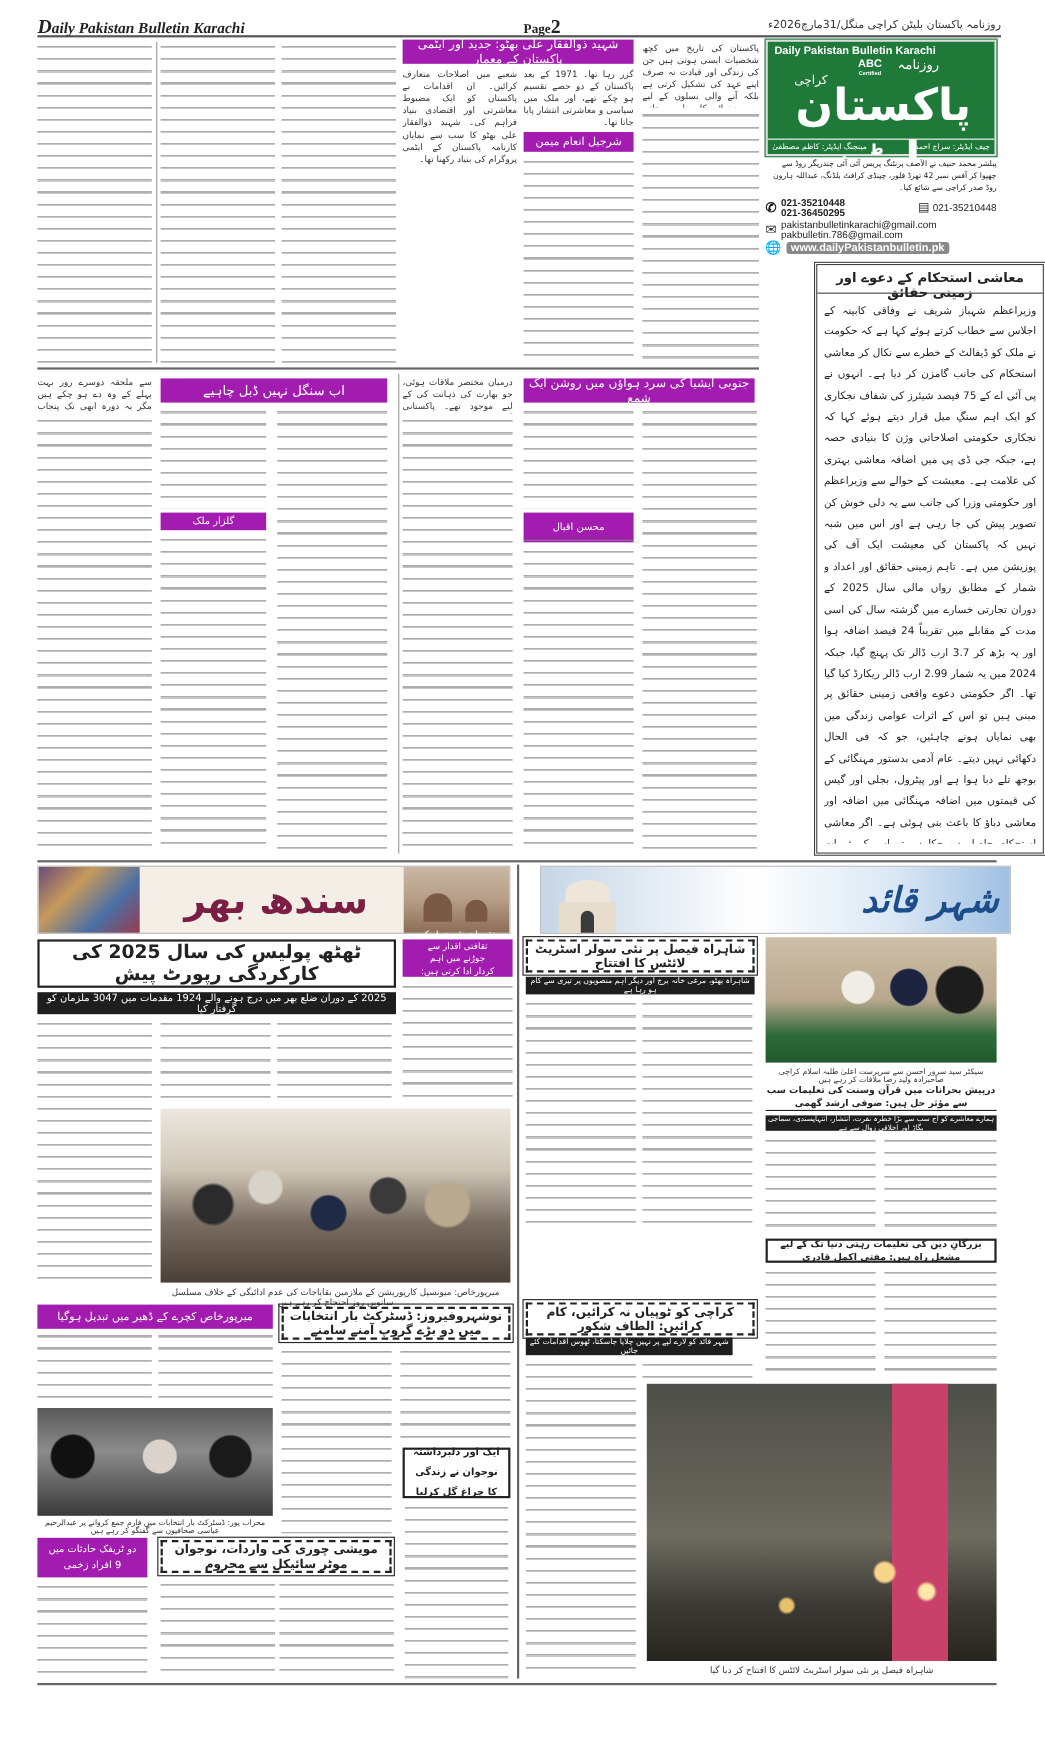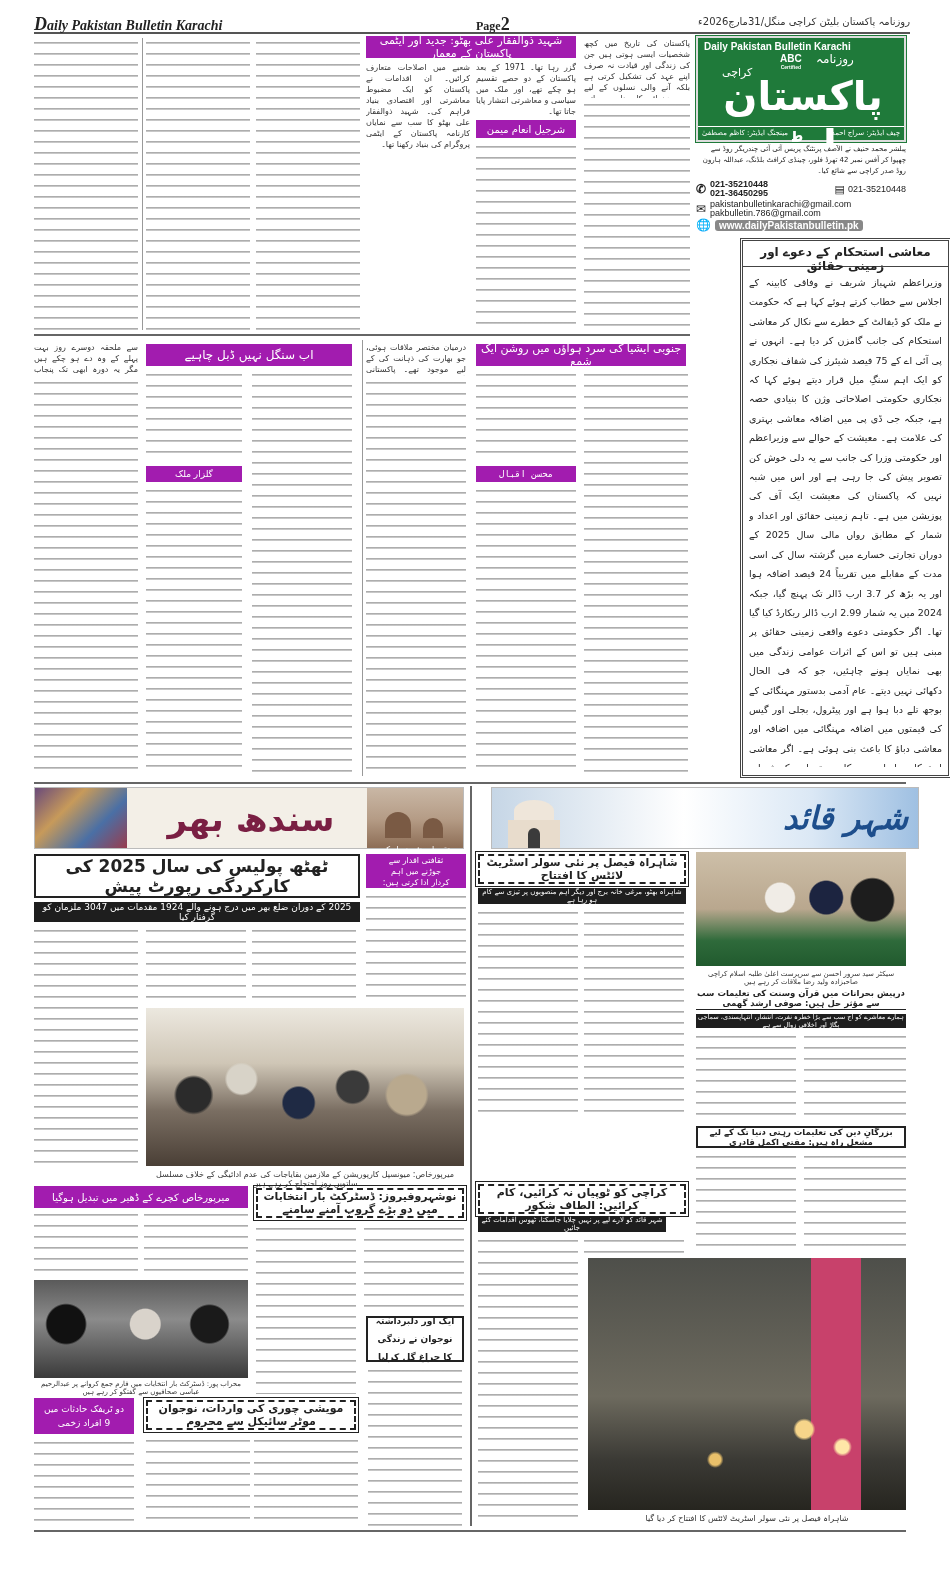--- a/index.html
+++ b/index.html
@@ -159,21 +159,21 @@
 <div class="abs gray-head" style="left:146px;top:344px;width:206px;height:22px;">اب سنگل نہیں ڈبل چاہیے</div>
 <div class="abs col lines" style="left:146px;top:370px;width:96px;height:92px;"></div>
 <div class="abs gray-head" style="left:146px;top:466px;width:96px;height:16px;font-size:9px;">گلزار ملک</div>
 <div class="abs col lines" style="left:146px;top:486px;width:96px;height:290px;"></div>
 <div class="abs col lines" style="left:252px;top:370px;width:100px;height:406px;"></div>
 <div class="abs vline" style="left:362px;top:340px;height:436px;"></div>
 <div class="abs col col-text" style="left:366px;top:342px;width:100px;height:34px;">درمیان مختصر ملاقات ہوئی، جو بھارت کی ذہانت کی کے لیے موجود تھے۔ پاکستانی آفیسر کو دیکھ کر بھارتی</div>
 <div class="abs col lines" style="left:366px;top:378px;width:100px;height:398px;"></div>
 <div class="abs gray-head" style="left:476px;top:344px;width:210px;height:22px;font-size:11px;">جنوبی ایشیا کی سرد ہواؤں میں روشن ایک شمع</div>
 <div class="abs col lines" style="left:476px;top:370px;width:100px;height:92px;"></div>
-<div class="abs gray-head" style="left:476px;top:466px;width:100px;height:16px;font-size:9px;font-family:Liberation Mono, monospace;">محسن اقبال</div>
+<div class="abs gray-head" style="left:476px;top:466px;width:100px;height:27px;font-size:9px;">محسن اقبال</div>
 <div class="abs col lines" style="left:476px;top:486px;width:100px;height:290px;"></div>
 <div class="abs col lines" style="left:584px;top:370px;width:104px;height:406px;"></div>
 
 <div class="abs hline" style="left:34px;top:782px;width:872px;"></div>
 <div class="abs vline" style="left:470px;top:786px;height:740px;background:#666;width:2px;"></div>
 
 <div class="abs sindh-banner">
   <div class="abs sindh-left"></div>
   <div class="abs sindh-text">سندھ بھر سے</div>
   <div class="abs sindh-right">

